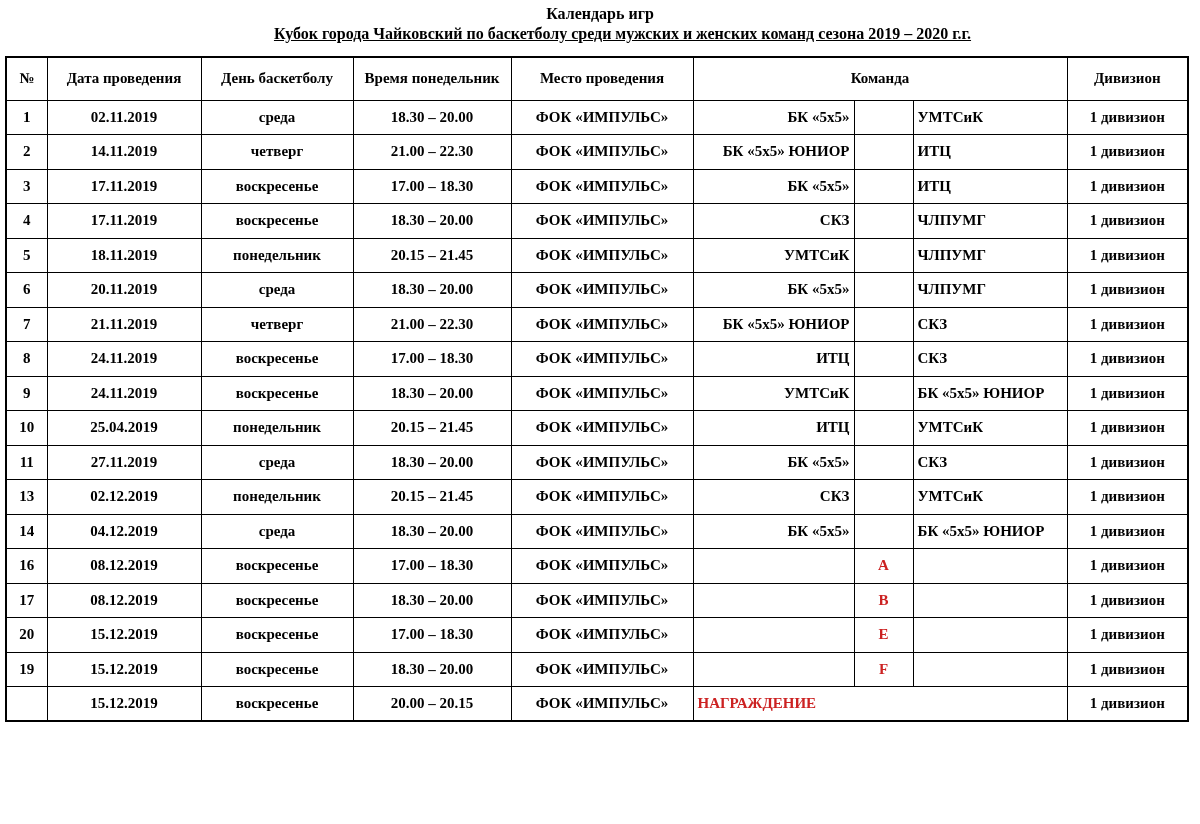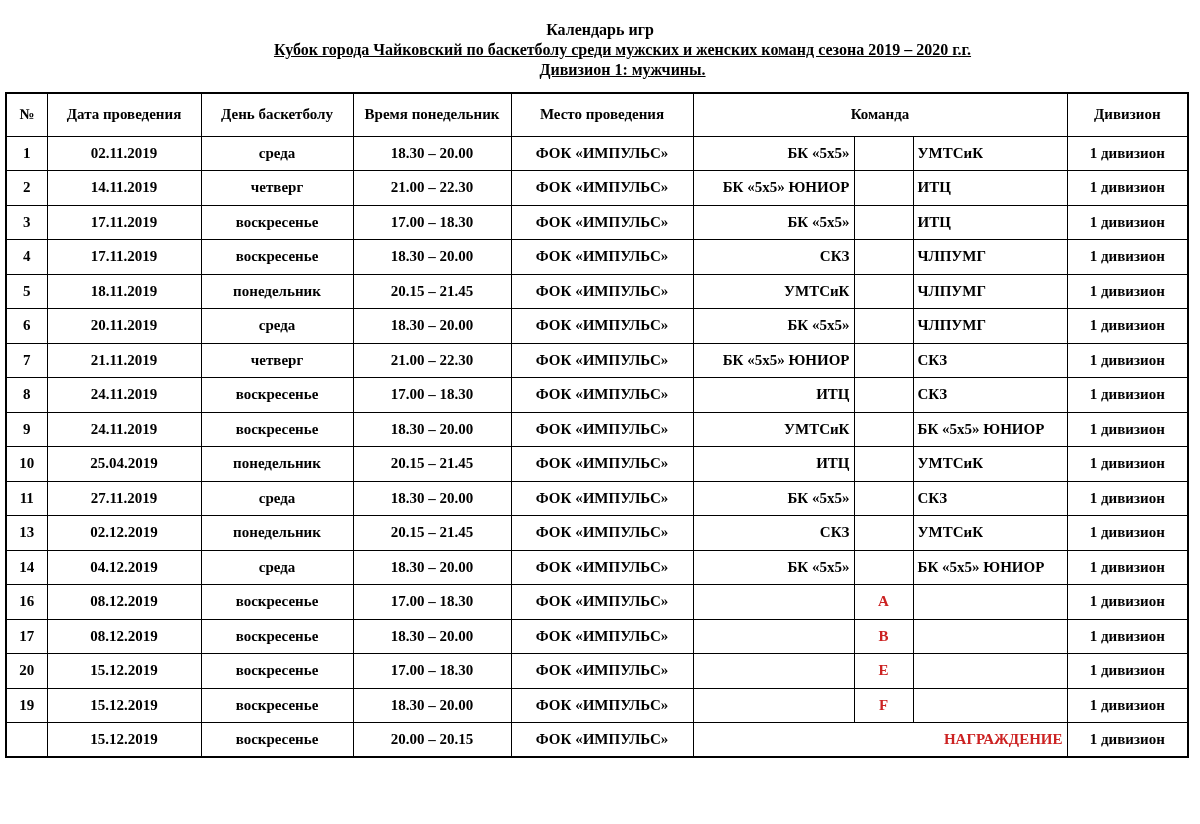--- a/index.html
+++ b/index.html
@@ -13,21 +13,21 @@
     color: #000000;
   }
   .page {
     width: 1200px;
     height: 824px;
     position: relative;
   }
   .doc-title {
     text-align: center;
     font-weight: bold;
-    padding-top: 20px;
+    padding-top: 4px;
     line-height: 20px;
     font-size: 16px;
   }
   .doc-title .t-line { display: block; }
   .doc-title .underlined { text-decoration: underline; margin-left: 45px; }
 
   table.schedule {
     border-collapse: collapse;
     table-layout: fixed;
     width: 1182px;
@@ -45,32 +45,31 @@
     vertical-align: middle;
   }
   table.schedule { border: 2px solid #000000; }
   thead tr { height: 43px; }
   tbody tr { height: 34.5px; }
   th { text-align: center; line-height: 1.25; }
   td { text-align: center; white-space: nowrap; }
   td.c-team1 { text-align: right; padding-right: 12px; }
   td.c-team2 { text-align: left; padding-left: 10px; }
   td.c-letter { color: var(--accent-red, #cc2222); }
-  td.c-award  { color: var(--accent-red, #cc2222); text-align: right; }
+  td.c-award  { color: var(--accent-red, #cc2222); text-align: left; }
   tr.thick-top td { border-top: 2px solid #000000; }
 </style>
 </head>
 <body>
 
 <div class="page">
 
   <div class="doc-title">
     <span class="t-line">Календарь игр</span>
     <span class="t-line underlined">Кубок города Чайковский по баскетболу среди мужских и женских команд сезона 2019 – 2020 г.г.</span>
-    <span class="t-line underlined">Дивизион 1: мужчины.</span>
   </div>
 
   <table class="schedule">
     <colgroup>
       <col style="width:41px">
       <col style="width:154px">
       <col style="width:152px">
       <col style="width:158px">
       <col style="width:182px">
       <col style="width:161px">

